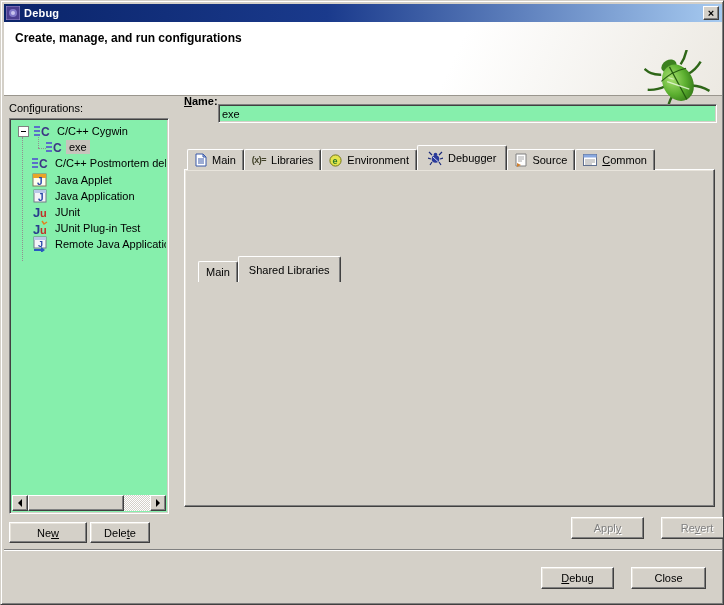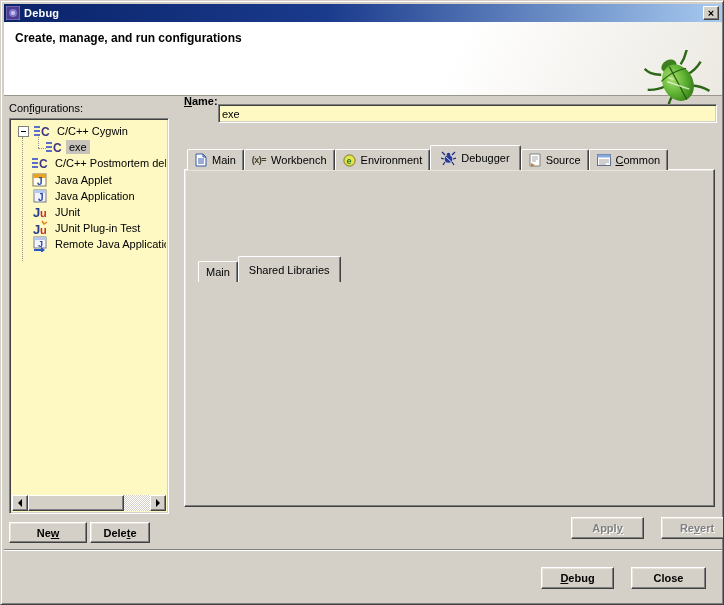--- a/index.html
+++ b/index.html
@@ -28,30 +28,30 @@
   
   .banner{
     position:absolute; left:3px; top:21px; width:718px; height:74px;
     background:linear-gradient(115deg,#ffffff 62%, #ece9e2 100%);
     border-bottom:1px solid #9a968e; box-sizing:border-box;
   }
   .banner-msg{position:absolute; left:11px; top:9px; font-weight:bold; font-size:12px;}
   .bug-img{position:absolute; left:640px; top:28px;}
   
   .sunken{
-    background:#fef9c3; box-sizing:border-box;
+    background:#86efac; box-sizing:border-box;
     border:1px solid; border-color:#808080 #ffffff #ffffff #808080;
     box-shadow: inset 1px 1px 0 #404040, inset -1px -1px 0 #d4d0c8;
   }
   .btn{
     background:#d4d0c8; box-sizing:border-box; cursor:default;
     border:1px solid; border-color:#ffffff #404040 #404040 #ffffff;
     box-shadow: inset -1px -1px 0 #808080, inset 1px 1px 0 #e8e4dc;
     display:flex; align-items:center; justify-content:center;
-    font-family:"Liberation Sans",sans-serif; font-size:11px; padding:0;font-weight:bold;
+    font-family:"Liberation Sans",sans-serif; font-size:11px; padding:0;
   }
   .btn.disabled{color:#808080; text-shadow:1px 1px 0 #ffffff;margin-left:16px;}
   .btn .focus-rect{position:absolute; inset:3px; border:1px dotted #404040; pointer-events:none;}
   u{text-decoration:underline;}
   
   .config-label{position:absolute; left:8px; top:101px;}
   .tree{position:absolute; left:8px; top:117px; width:160px; height:396px; overflow:hidden;}
   .tree-row{position:relative; display:flex; align-items:center; height:16.2px; white-space:nowrap; overflow:hidden;}
   .tree-rows{position:absolute; left:0; top:4px; right:2px;}
   .tree-row .ticon{flex:0 0 16px; height:16px; margin-right:4px;}
@@ -283,21 +283,21 @@
     <div class="tab">
       <svg class="tico" width="12" height="14" viewBox="0 0 12 14">
           <path d="M1 1 h7 l3 3 v9 h-10 z" fill="#ffffff" stroke="#3858a8"></path>
           <path d="M8 1 l3 3 h-3 z" fill="#b8ccf0" stroke="#3858a8"></path>
           <path d="M3 6 h6 M3 8 h6 M3 10 h6" stroke="#3858a8" stroke-width="1"></path>
         </svg>
       <span>Main</span>
     </div>
     <div class="tab">
       <span class="tico argico">(x)=</span>
-      <span>Workbench</span>
+      <span>Libraries</span>
     </div>
     <div class="tab">
       <svg class="tico" width="13" height="13" viewBox="0 0 13 13">
           <circle cx="6.5" cy="6.5" r="5.6" fill="#e4e44c" stroke="#787818"></circle>
           <text x="3.5" y="10" font-size="9" font-weight="bold" fill="#2a7a2a">e</text>
         </svg>
       <span>Environment</span>
     </div>
     <div class="tab selected">
       <svg class="tico" width="15" height="15" viewBox="0 0 15 15">

